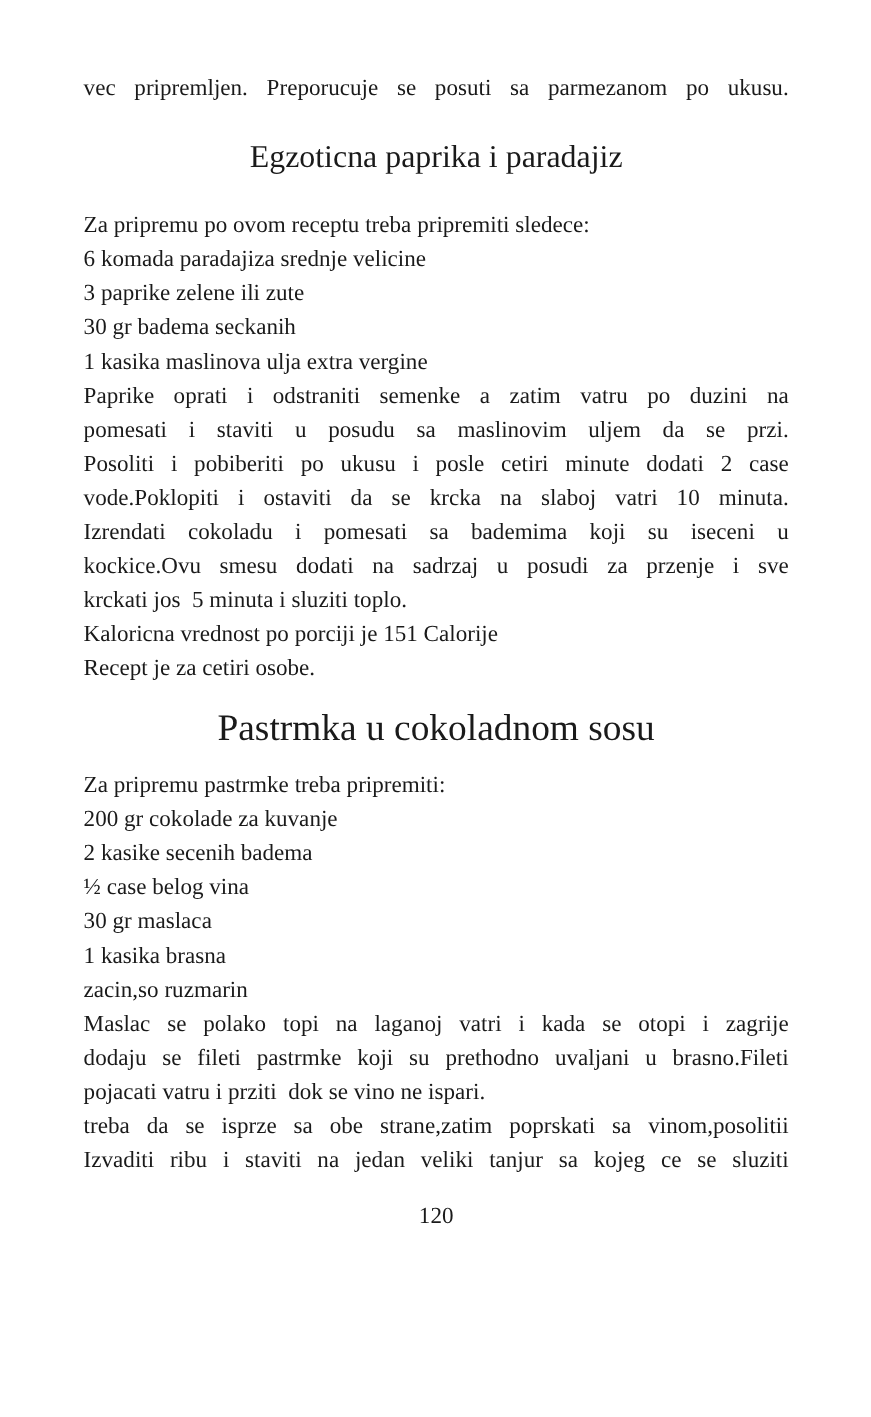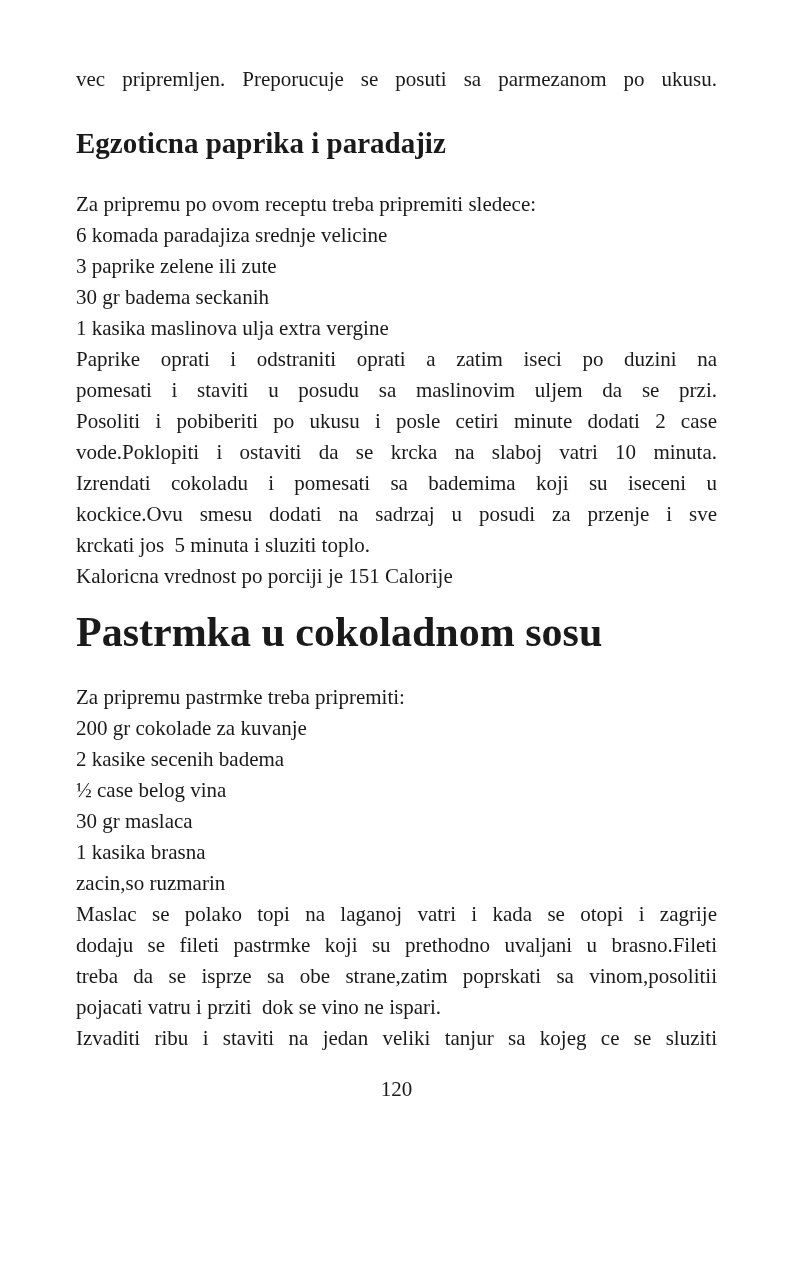--- a/index.html
+++ b/index.html
@@ -21,32 +21,33 @@
     overflow: hidden;
   }
   .line {
     white-space: pre-wrap;
   }
   .jline {
     text-align: justify;
     text-align-last: justify;
   }
   .title {
-    font-weight: bold;
+    text-align: center;
+    font-weight: normal;
     margin: 0;
   }
   .t1 {
     font-size: 29px;
     line-height: 40px;
     margin: 28px 0 26px 0;
   }
   .t2 {
-    font-size: 42px;
+    font-size: 34px;
     line-height: 46px;
-    margin: 17px 0 27px 0;
+    margin: 17px 0 12px 0;
   }
   .pagenum {
     text-align: center;
     margin-top: 20px;
   }
 </style>
 </head>
 <body>
 
 <div class="page">
@@ -54,41 +55,42 @@
   <div class="line jline">vec pripremljen. Preporucuje se posuti sa parmezanom po ukusu.</div>
 
   <h1 class="title t1">Egzoticna paprika i paradajiz</h1>
 
   <div class="line">Za pripremu po ovom receptu treba pripremiti sledece:</div>
   <div class="line">6 komada paradajiza srednje velicine</div>
   <div class="line">3 paprike zelene ili zute</div>
   <div class="line">30 gr badema seckanih</div>
   <div class="line">1 kasika maslinova ulja extra vergine</div>
 
-  <div class="line jline">Paprike oprati i odstraniti oprati a zatim iseci po duzini na</div>
+  <div class="line jline">Paprike oprati i odstraniti semenke a zatim vatru po duzini na</div>
   <div class="line jline">pomesati i staviti u posudu sa maslinovim uljem da se przi.</div>
   <div class="line jline">Posoliti i pobiberiti po ukusu i posle cetiri minute dodati 2 case</div>
   <div class="line jline">vode.Poklopiti i ostaviti da se krcka na slaboj vatri 10 minuta.</div>
   <div class="line jline">Izrendati cokoladu i pomesati sa bademima koji su iseceni u</div>
   <div class="line jline">kockice.Ovu smesu dodati na sadrzaj u posudi za przenje i sve</div>
   <div class="line">krckati jos  5 minuta i sluziti toplo.</div>
 
   <div class="line">Kaloricna vrednost po porciji je 151 Calorije</div>
+  <div class="line">Recept je za cetiri osobe.</div>
 
   <h1 class="title t2">Pastrmka u cokoladnom sosu</h1>
 
   <div class="line">Za pripremu pastrmke treba pripremiti:</div>
   <div class="line">200 gr cokolade za kuvanje</div>
   <div class="line">2 kasike secenih badema</div>
   <div class="line">½ case belog vina</div>
   <div class="line">30 gr maslaca</div>
   <div class="line">1 kasika brasna</div>
   <div class="line">zacin,so ruzmarin</div>
 
   <div class="line jline">Maslac se polako topi na laganoj vatri i kada se otopi i zagrije</div>
   <div class="line jline">dodaju se fileti pastrmke koji su prethodno uvaljani u brasno.Fileti</div>
+  <div class="line">pojacati vatru i prziti  dok se vino ne ispari.</div>
   <div class="line jline">treba da se isprze sa obe strane,zatim poprskati sa vinom,posolitii</div>
-  <div class="line">pojacati vatru i prziti  dok se vino ne ispari.</div>
   <div class="line jline">Izvaditi ribu i staviti na jedan veliki tanjur sa kojeg ce se sluziti</div>
 
   <div class="pagenum">120</div>
 
 </div>
 
 </body></html>

